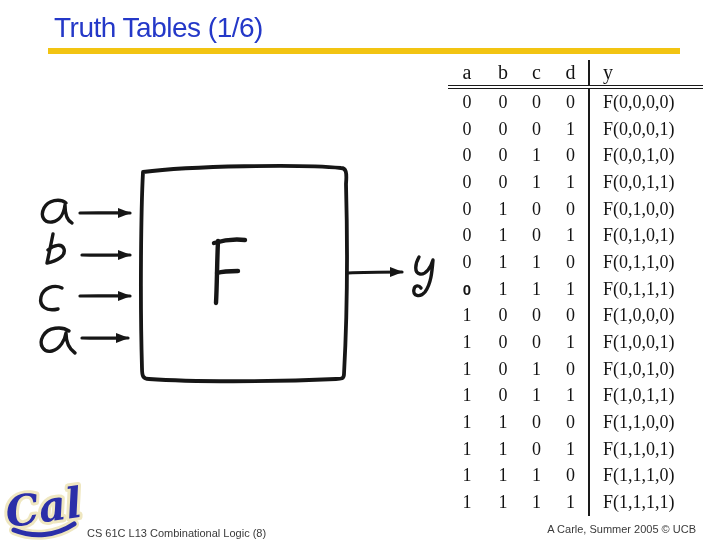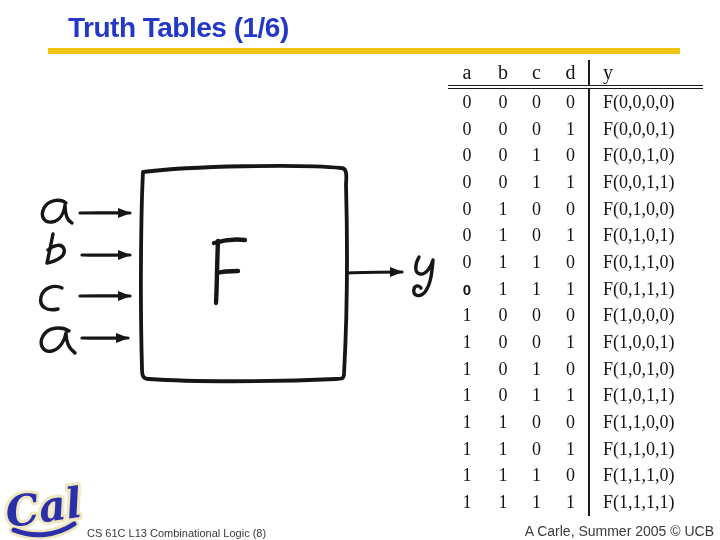--- a/index.html
+++ b/index.html
@@ -1,22 +1,22 @@
 <!DOCTYPE html>
 <html><head>
 <meta charset="utf-8">
 <style>
   html,body{margin:0;padding:0;}
   body{
     width:720px;height:540px;background:#ffffff;position:relative;
     font-family:"Liberation Sans",sans-serif;overflow:hidden;
   }
   .slide-title{
-    position:absolute;left:68px;top:12px;
-    font-size:28px;font-weight:bold;letter-spacing:-0.5px;
+    position:absolute;left:54px;top:12px;
+    font-size:28px;font-weight:normal;letter-spacing:-0.5px;
     color:#2438c8;white-space:nowrap;
   }
   .title-underline{
     position:absolute;left:48px;top:48px;width:632px;height:6px;
     background:#f2c412;
   }
   .diagram{
     position:absolute;left:10px;top:150px;width:440px;height:250px;
   }
   .table-wrap{
@@ -41,21 +41,21 @@
   table.truth td.bold0{
     font-family:"Liberation Sans",sans-serif;font-weight:bold;font-size:15px;
   }
   .col-a{width:38px}.col-b{width:34px}.col-c{width:33px}.col-d{width:36px}.col-y{width:114px}
   .footer-left{
     position:absolute;left:76px;top:527px;font-size:11px;color:#3a3a3a;
     white-space:nowrap;
     margin-left:11px;
   }
   .footer-right{
-    position:absolute;right:6px;top:523px;font-size:14px;color:#3a3a3a;
+    position:absolute;right:24px;top:523px;font-size:11px;color:#3a3a3a;
     white-space:nowrap;
   }
   .cal-logo{position:absolute;left:2px;top:480px;width:86px;height:60px;}
   .hand{stroke:#161616;fill:none;stroke-linecap:round;stroke-linejoin:round;}
 </style>
 </head>
 <body>
 
 <div class="slide-title">Truth Tables (1/6)</div>
 <div class="title-underline"></div>

